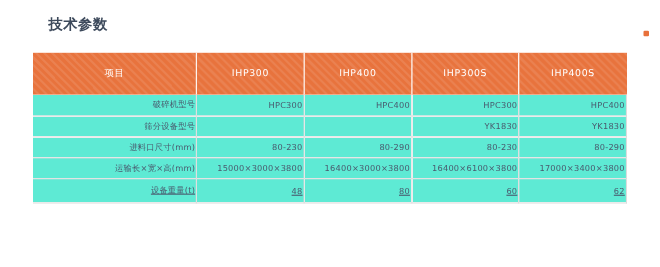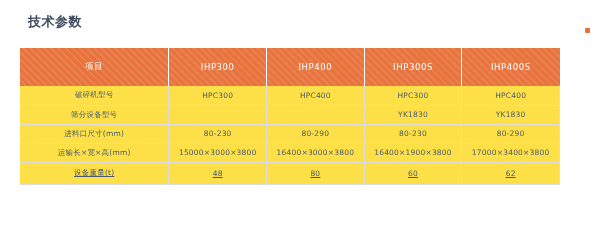--- a/index.html
+++ b/index.html
@@ -12,21 +12,21 @@
   }
   #page {
     position: relative;
     width: 600px; height: 243px;
     background: #ffffff;
   }
 
   
   .section-title {
     position: absolute;
-    left: 28px; top: 13px;
+    left: 44px; top: 13px;
     font-size: 13px;
     font-weight: bold;
     color: #3d4a5c;
     letter-spacing: 0.5px;
     white-space: nowrap;
   }
 
   
   .note-row {
     position: absolute;
@@ -44,21 +44,21 @@
   }
   .note-text {
     font-size: 8px;
     color: #e8713b;
     letter-spacing: 0.3px;
   }
 
   
   .table-wrap {
     position: absolute;
-    left: 20px; top: 48px;
+    left: 30px; top: 48px;
     width: 540px;
   }
   table.spec {
     width: 100%;
     border-collapse: collapse;
     table-layout: fixed;
     font-size: 8px;
     color: #4a5a6e;
   }
   table.spec col.c-label { width: 27.6%; }
@@ -84,31 +84,31 @@
     vertical-align: middle;
     border-right: 1px solid #ffffff;
     letter-spacing: 0.6px;
     padding: 0 2px;
   }
   thead th:last-child { border-right: none; text-align: center; }
 
   
   tbody tr { height: 19px; }
   tbody td {
-    text-align: center;
+    text-align: right;
     vertical-align: middle;
     border-bottom: 1px solid #dcdcdc;
     border-right: 1px solid #dcdcdc;
     color: #4a5a6e;
     font-size: 7.5px;
     letter-spacing: 0.2px;
     padding: 0 1px;
     white-space: nowrap;
     overflow: hidden;
-    background: #fde047;
+    background: #5eead4;
   }
   tbody td:last-child { border-right: 1px solid #dcdcdc; }
   tbody td.label { color: #4a5a6e; }
   tbody tr:last-child td { border-bottom: 1px solid #dcdcdc; }
   tbody tr:last-child { height: 22px; text-decoration: underline; }
 </style>
 </head>
 <body>
 
 <div id="page">
@@ -156,21 +156,21 @@
           <td class="label">进料口尺寸(mm)</td>
           <td>80-230</td>
           <td>80-290</td>
           <td>80-230</td>
           <td>80-290</td>
         </tr>
         <tr>
           <td class="label">运输长×宽×高(mm)</td>
           <td>15000×3000×3800</td>
           <td>16400×3000×3800</td>
-          <td>16400×1900×3800</td>
+          <td>16400×6100×3800</td>
           <td>17000×3400×3800</td>
         </tr>
         <tr>
           <td class="label">设备重量(t)</td>
           <td>48</td>
           <td>80</td>
           <td>60</td>
           <td>62</td>
         </tr>
       </tbody>

